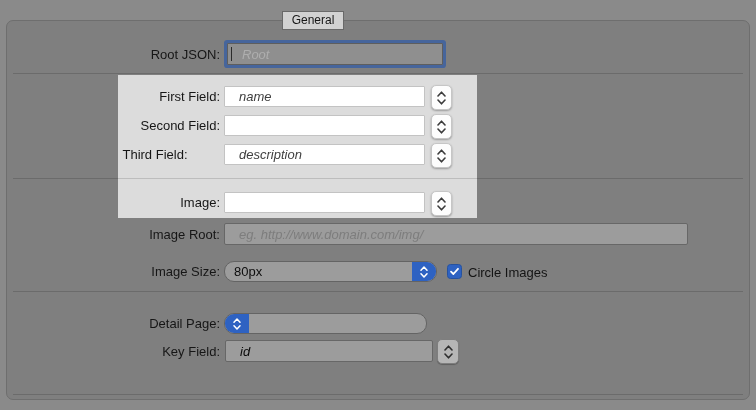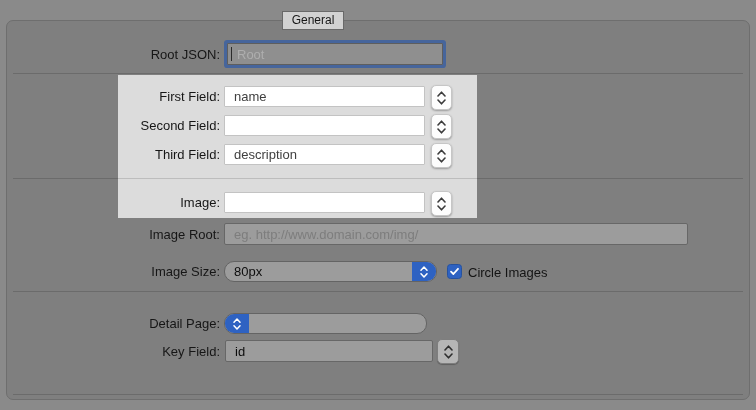--- a/index.html
+++ b/index.html
@@ -35,21 +35,21 @@
     background:#dcdcdc; z-index:1;
   }
   .hl-sep { position:absolute; left:0; top:103px; width:100%; height:1px; background:#bdbdbd; }
 
   .lbl {
     position:absolute; left:90px; width:130px; text-align:right;
     font-size:13px; color:#161616; z-index:2; white-space:nowrap;
   }
   .lbl-free { position:absolute; font-size:13px; color:#141414; z-index:2; white-space:nowrap; }
 
-  input { outline:none; box-sizing:border-box; font-family:"Liberation Sans",sans-serif; font-size:13px; position:absolute; z-index:2; padding:0 9px; }
+  input { outline:none; box-sizing:border-box; font-family:"Liberation Sans",sans-serif; font-size:13px; position:absolute; z-index:2; padding:0 14px;font-style:italic; }
 
   .in-white { background:#ffffff; border:1px solid #c3c3c3; border-radius:1px; color:#404040; left:224px; width:201px; height:21px; }
   #first-input  { top:86px; }
   #second-input { top:115px; }
   #third-input  { top:144px; }
   #image-input  { top:192px; }
 
   .in-root {
     left:227px; top:43px; width:216px; height:22px;
     background:#8f8f8f; border:1px solid #5e5e5e; border-radius:1px; color:#0e0e0e;
@@ -89,21 +89,21 @@
   
   .checkbox {
     position:absolute; left:447px; top:264px; width:15px; height:15px; z-index:2;
     background:#2e62c2; border:1px solid #26529f; border-radius:3.5px; box-sizing:border-box;
     display:flex; align-items:center; justify-content:center;
   }
 
   .lbl-root      { top:47px; }
   .lbl-first     { top:89px; }
   .lbl-second    { top:118px; }
-  .lbl-third     { top:147px; }
+  .lbl-third     { top:147px;text-align:center; }
   .lbl-image     { top:195px; }
   .lbl-imageroot { top:227px; }
   .lbl-imagesize { top:264px; }
   .lbl-detail    { top:316px; }
   .lbl-key       { top:344px; }
   .lbl-circle    { left:468px; top:265px; font-size:13px; }
 </style>
 </head>
 <body>
 

